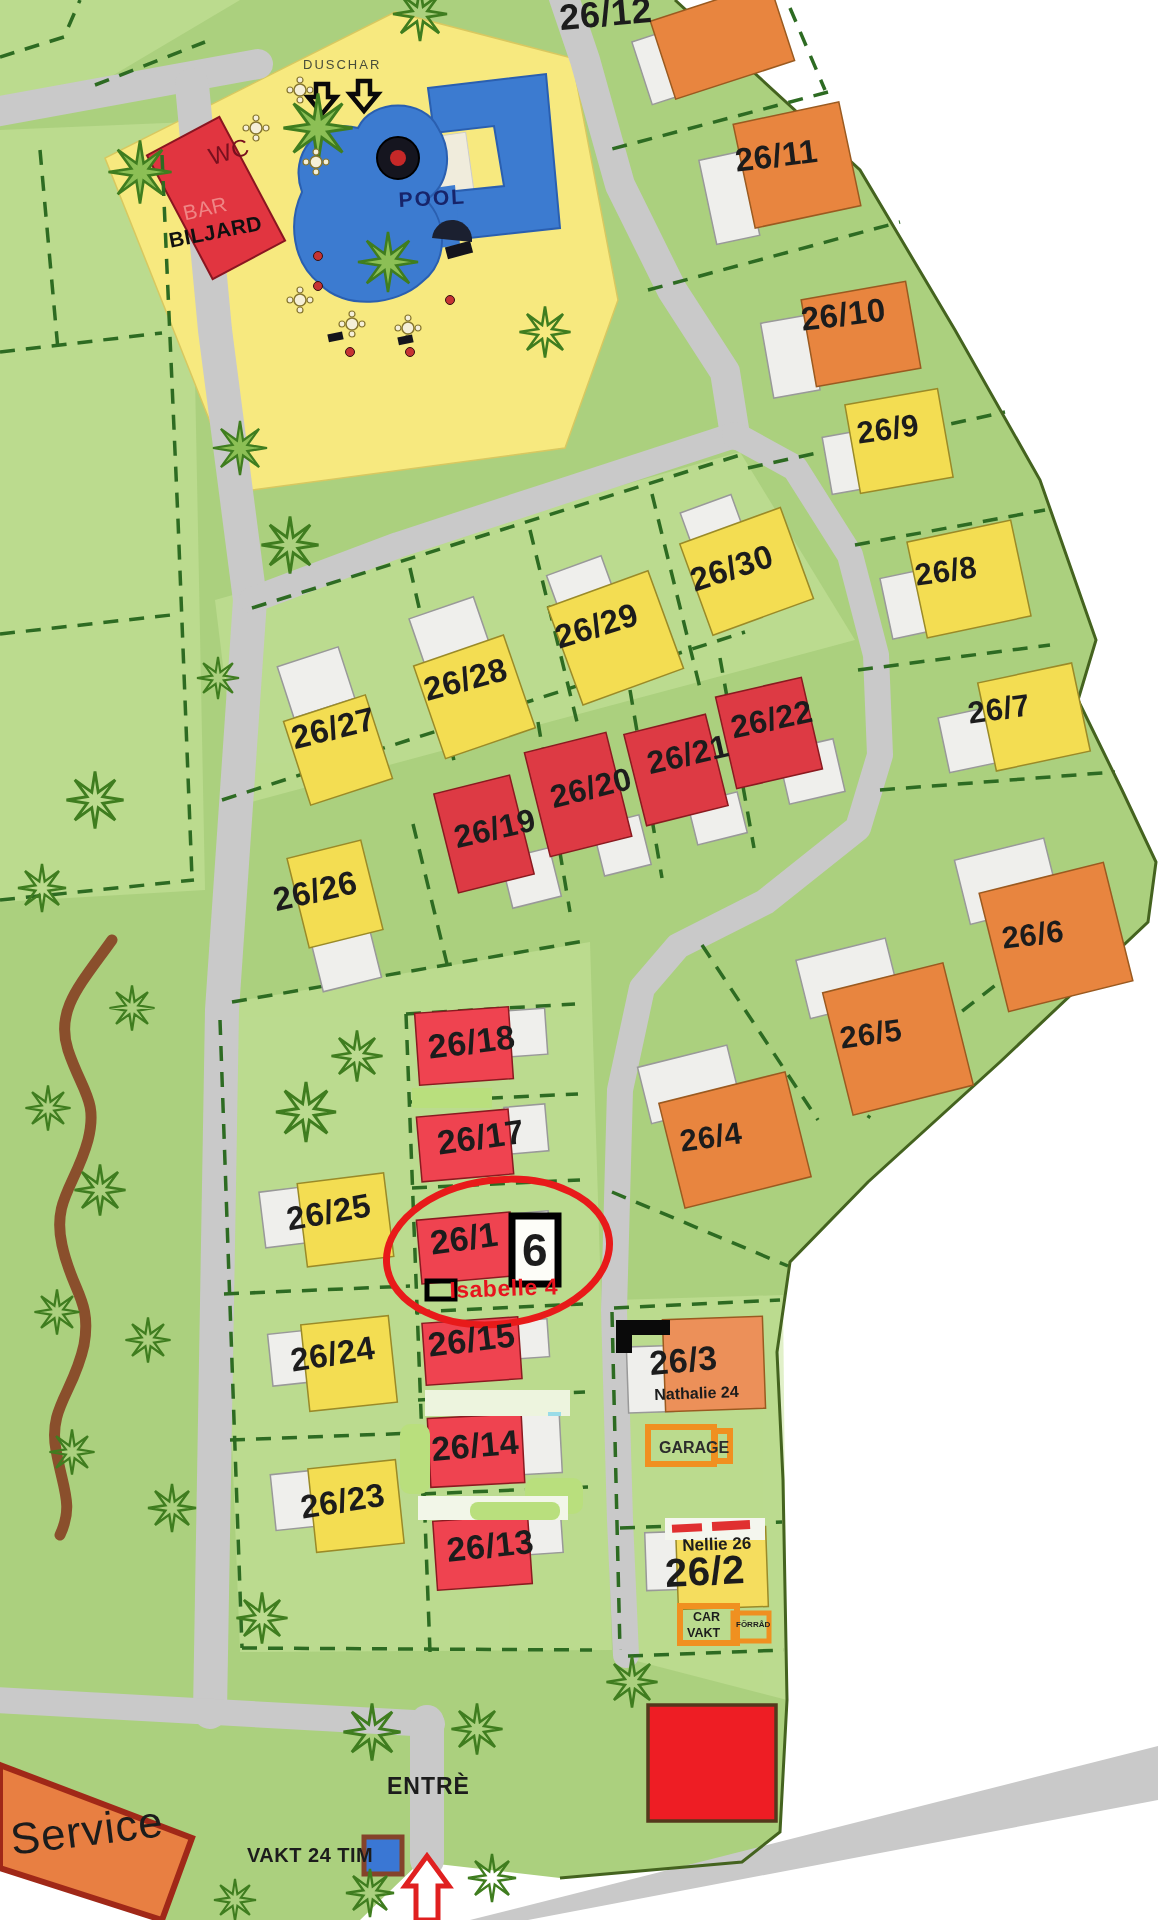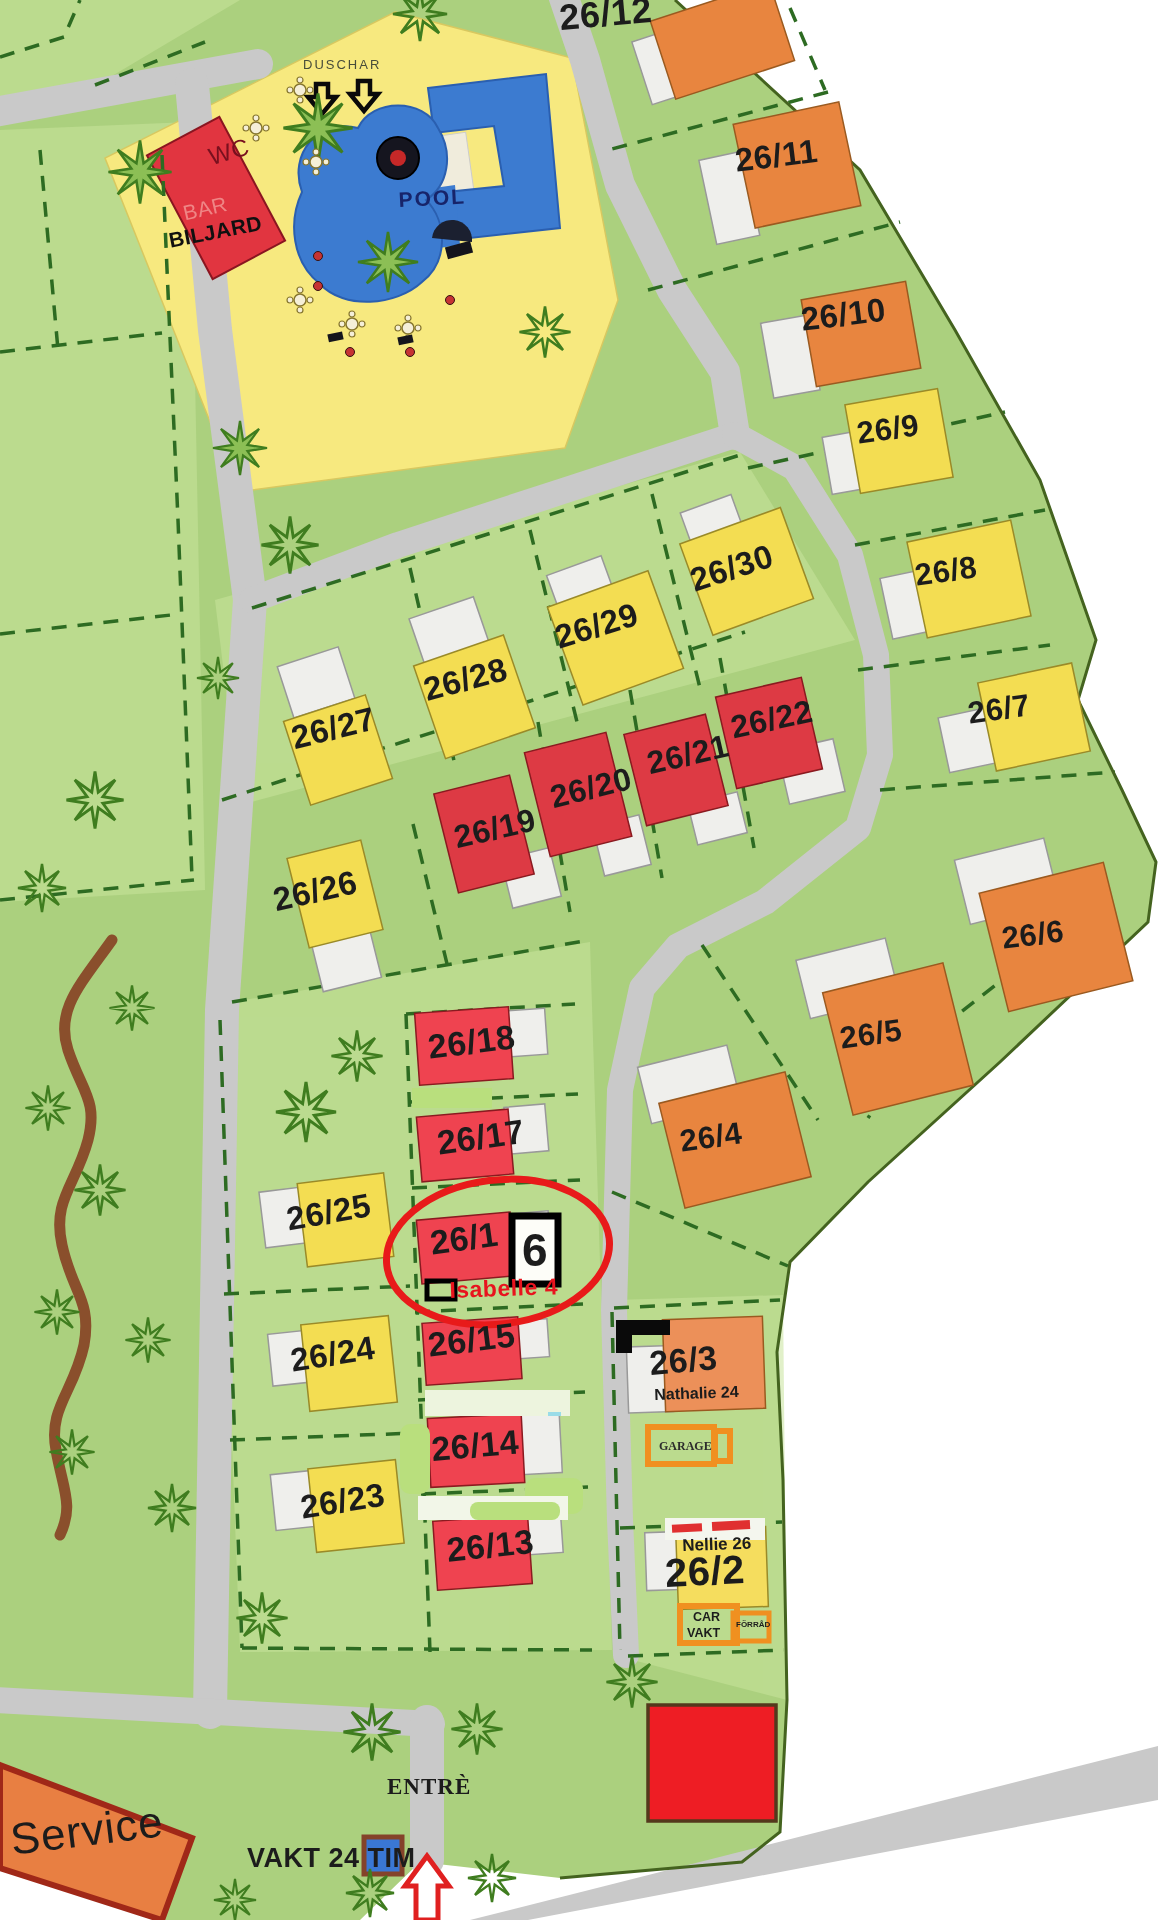--- a/index.html
+++ b/index.html
@@ -368,27 +368,27 @@
 <div class="lbl" style="left:430px;top:1432px;font-size:34px;transform:rotate(-5deg);">26/14</div>
 <div class="lbl" style="left:445px;top:1533px;font-size:34px;transform:rotate(-6deg);">26/13</div>
 
 <div class="digit-box">
   <span class="lbl" style="position:static;font-size:46px;">6</span>
 </div>
 <div class="lbl tag-red" style="left:449px;top:1279px;font-size:23px;transform:rotate(-2deg);z-index:7;">Isabelle 4</div>
 
 <div class="lbl" style="left:648px;top:1346px;font-size:34px;transform:rotate(-5deg);">26/3</div>
 <div class="lbl" style="left:654px;top:1387px;font-size:16px;transform:rotate(-2deg);letter-spacing:0;">Nathalie 24</div>
-<div class="lbl" style="left:659px;top:1440px;font-size:12px;color:#2c2c2c;letter-spacing:0;font-family:Liberation Serif, serif;">GARAGE</div>
+<div class="lbl" style="left:659px;top:1440px;font-size:16px;color:#2c2c2c;letter-spacing:0;">GARAGE</div>
 
 <div class="lbl" style="left:682px;top:1537px;font-size:17px;letter-spacing:0;transform:rotate(-2deg);">Nellie 26</div>
 <div class="lbl" style="left:664px;top:1553px;font-size:40px;transform:rotate(-3deg);">26/2</div>
 <div class="lbl two-line" style="left:687px;top:1609px;font-size:12.5px;">
   <div>CAR</div>
   <div>VAKT</div>
 </div>
 <div class="lbl" style="left:736px;top:1621px;font-size:8px;letter-spacing:0;">FÖRRÅD</div>
 
-<div class="lbl" style="left:387px;top:1775px;font-size:23px;letter-spacing:1px;font-family:Liberation Serif, serif;">ENTRÈ</div>
-<div class="lbl" style="left:247px;top:1845px;font-size:27px;">VAKT 24 TIM</div>
+<div class="lbl" style="left:387px;top:1775px;font-size:23px;letter-spacing:1px;">ENTRÈ</div>
+<div class="lbl" style="left:247px;top:1845px;font-size:20px;">VAKT 24 TIM</div>
 <div class="lbl" style="left:8px;top:1818px;font-size:44px;font-weight:400;transform:rotate(-7deg);letter-spacing:1px;">Service</div>
 
 </div>
 
 </body></html>

